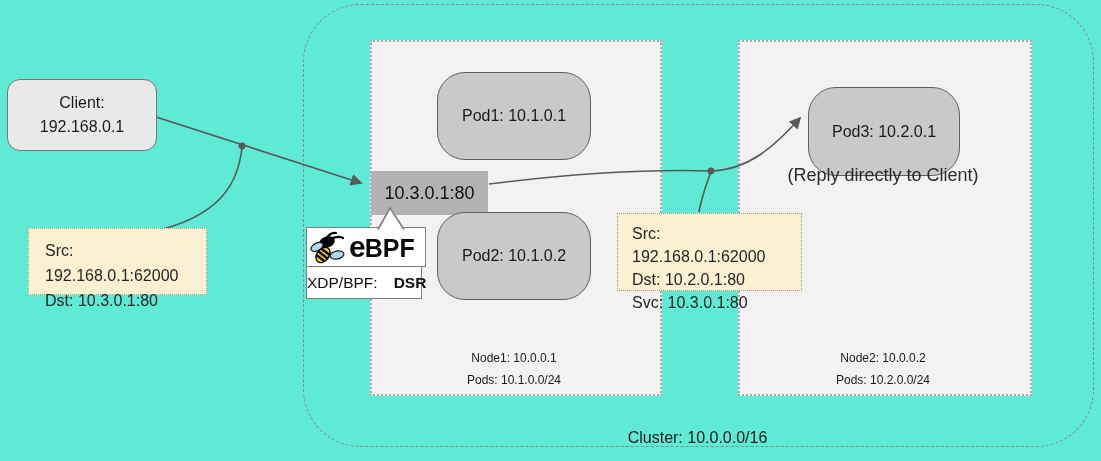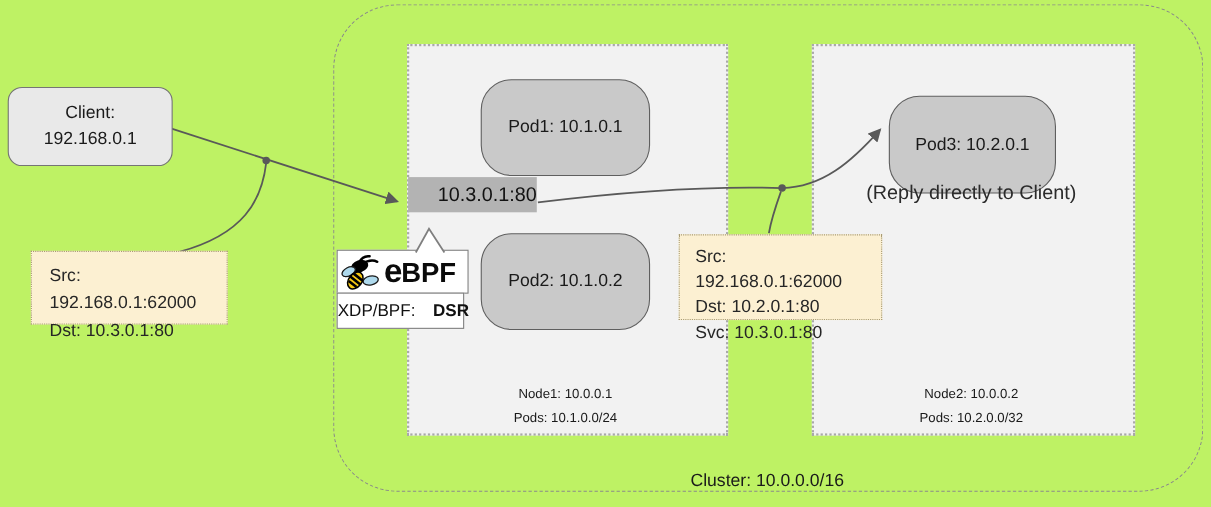--- a/index.html
+++ b/index.html
@@ -1,17 +1,17 @@
 <!DOCTYPE html>
 <html><head>
 <meta charset="utf-8">
 <style>
   html,body{margin:0;padding:0;background:#ffffff;}
   #slide{
-    position:relative;width:1101px;height:461px;background:#bef264;
+    position:relative;width:1101px;height:461px;background:#5eead4;
     font-family:"Liberation Sans",sans-serif;color:#212121;overflow:hidden;
   }
   .abs{position:absolute;}
   
   .cluster{
     left:303px;top:4px;width:789px;height:441px;
     border:1.8px dashed #8a8a8a;border-radius:58px;z-index:0;
   }
   
   .node{
@@ -37,22 +37,22 @@
   }
   
   .note{
     background:#fcf0d2;border:1.6px dotted #a89b74;
     font-size:16px;line-height:25px;color:#262626;z-index:3;
   }
   #note1{left:28px;top:228px;width:179px;height:67px;padding:9px 8px 0 16px;box-sizing:border-box;}
   #note2{left:617px;top:213px;width:185px;height:78px;padding:8px 8px 0 14px;box-sizing:border-box;line-height:23px;}
   
   .vip{
-    left:371px;top:161px;width:117px;height:32px;background:#b3b3b3;
-    display:flex;align-items:center;justify-content:flex-end;
+    left:371px;top:171px;width:117px;height:44px;background:#b3b3b3;
+    display:flex;align-items:center;justify-content:center;
     font-size:18px;color:#111;z-index:3;
   }
   
   .logo-box{
     left:306px;top:227px;width:120px;height:40px;background:#ffffff;
     border:1.6px solid #7f7f7f;display:flex;align-items:center;
     padding-left:3px;box-sizing:border-box;z-index:3;
   }
   .logo-text{display:flex;align-items:baseline;color:#0a0a0a;margin-left:1px;}
   .logo-e{font-size:30px;font-weight:600;letter-spacing:-1px;}
@@ -164,21 +164,21 @@
     <div>Dst: 10.2.0.1:80</div>
     <div>Svc: 10.3.0.1:80</div>
   </div>
 
   <div class="abs node-label" id="node1-label">
     <div>Node1: 10.0.0.1</div>
     <div>Pods: 10.1.0.0/24</div>
   </div>
   <div class="abs node-label" id="node2-label">
     <div>Node2: 10.0.0.2</div>
-    <div>Pods: 10.2.0.0/32</div>
+    <div>Pods: 10.2.0.0/24</div>
   </div>
 
   <div class="abs cluster-label">Cluster: 10.0.0.0/16</div>
   <div class="abs page-number">26</div>
 
   <svg class="toplayer" width="1101" height="461">
     <path d="M378,229.5 L390,208 L404,229.5" fill="#ffffff" stroke="#7f7f7f" stroke-width="1.6"></path>
   </svg>
 
 </div>

